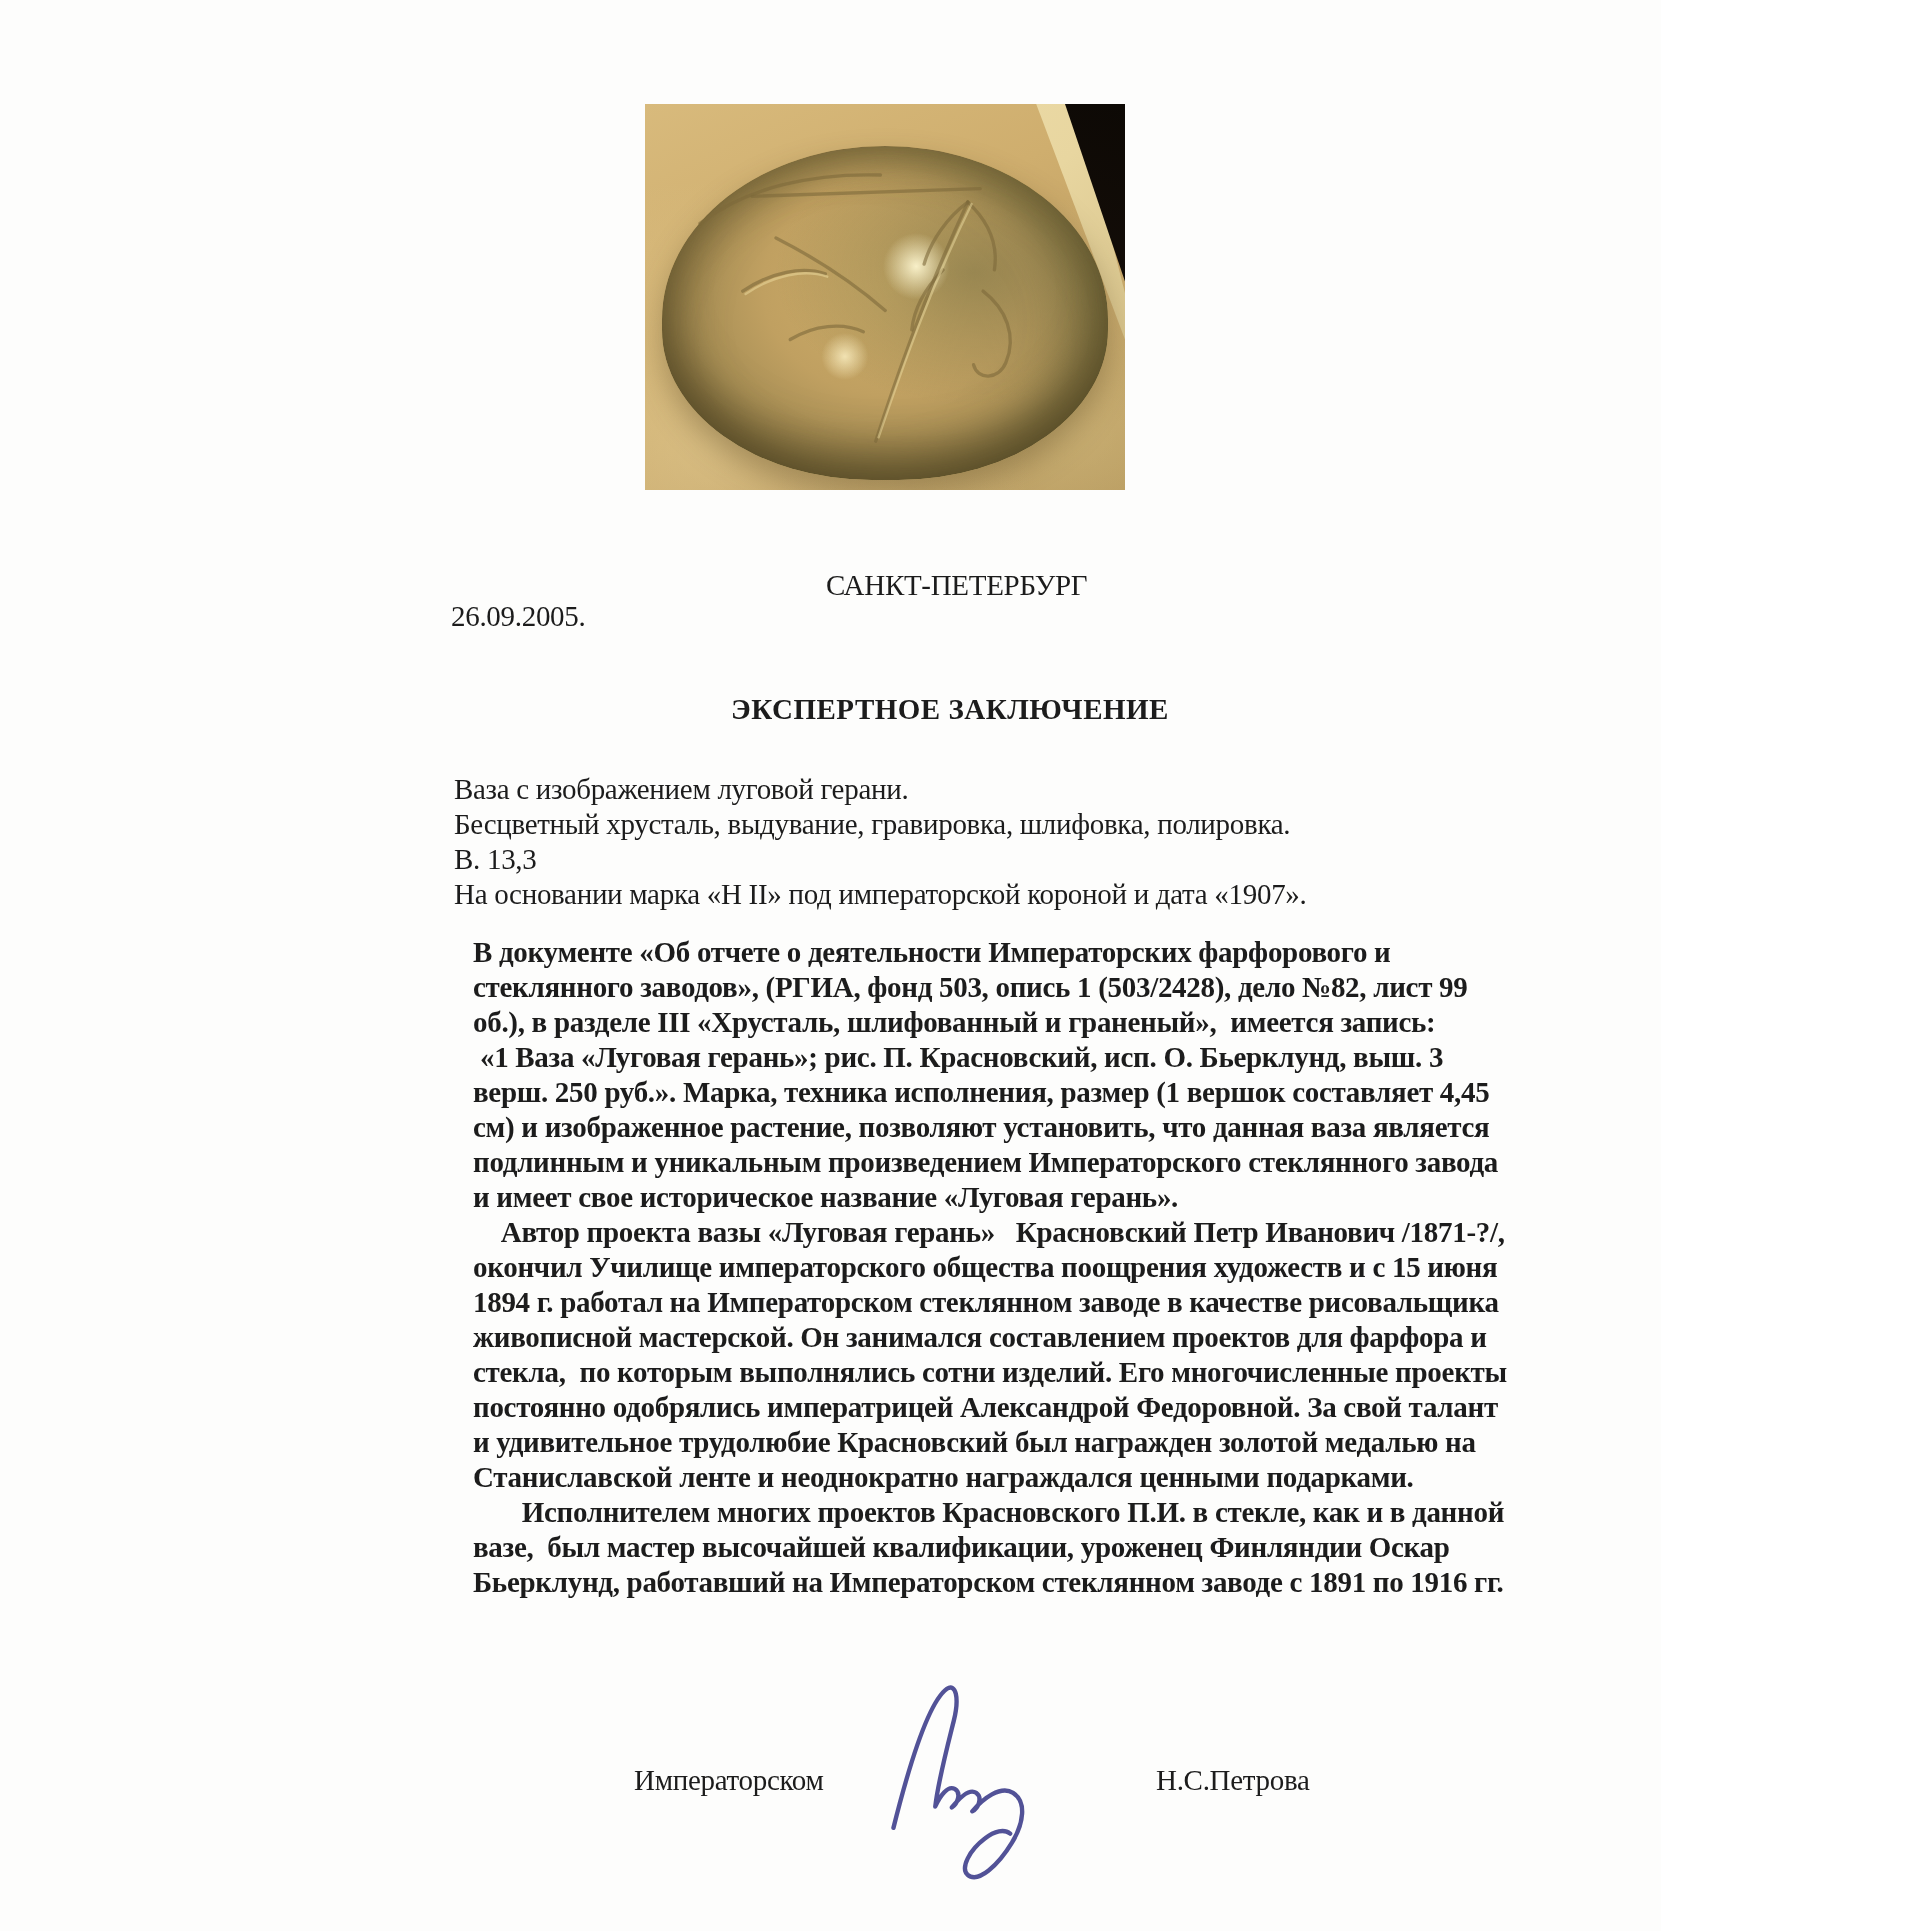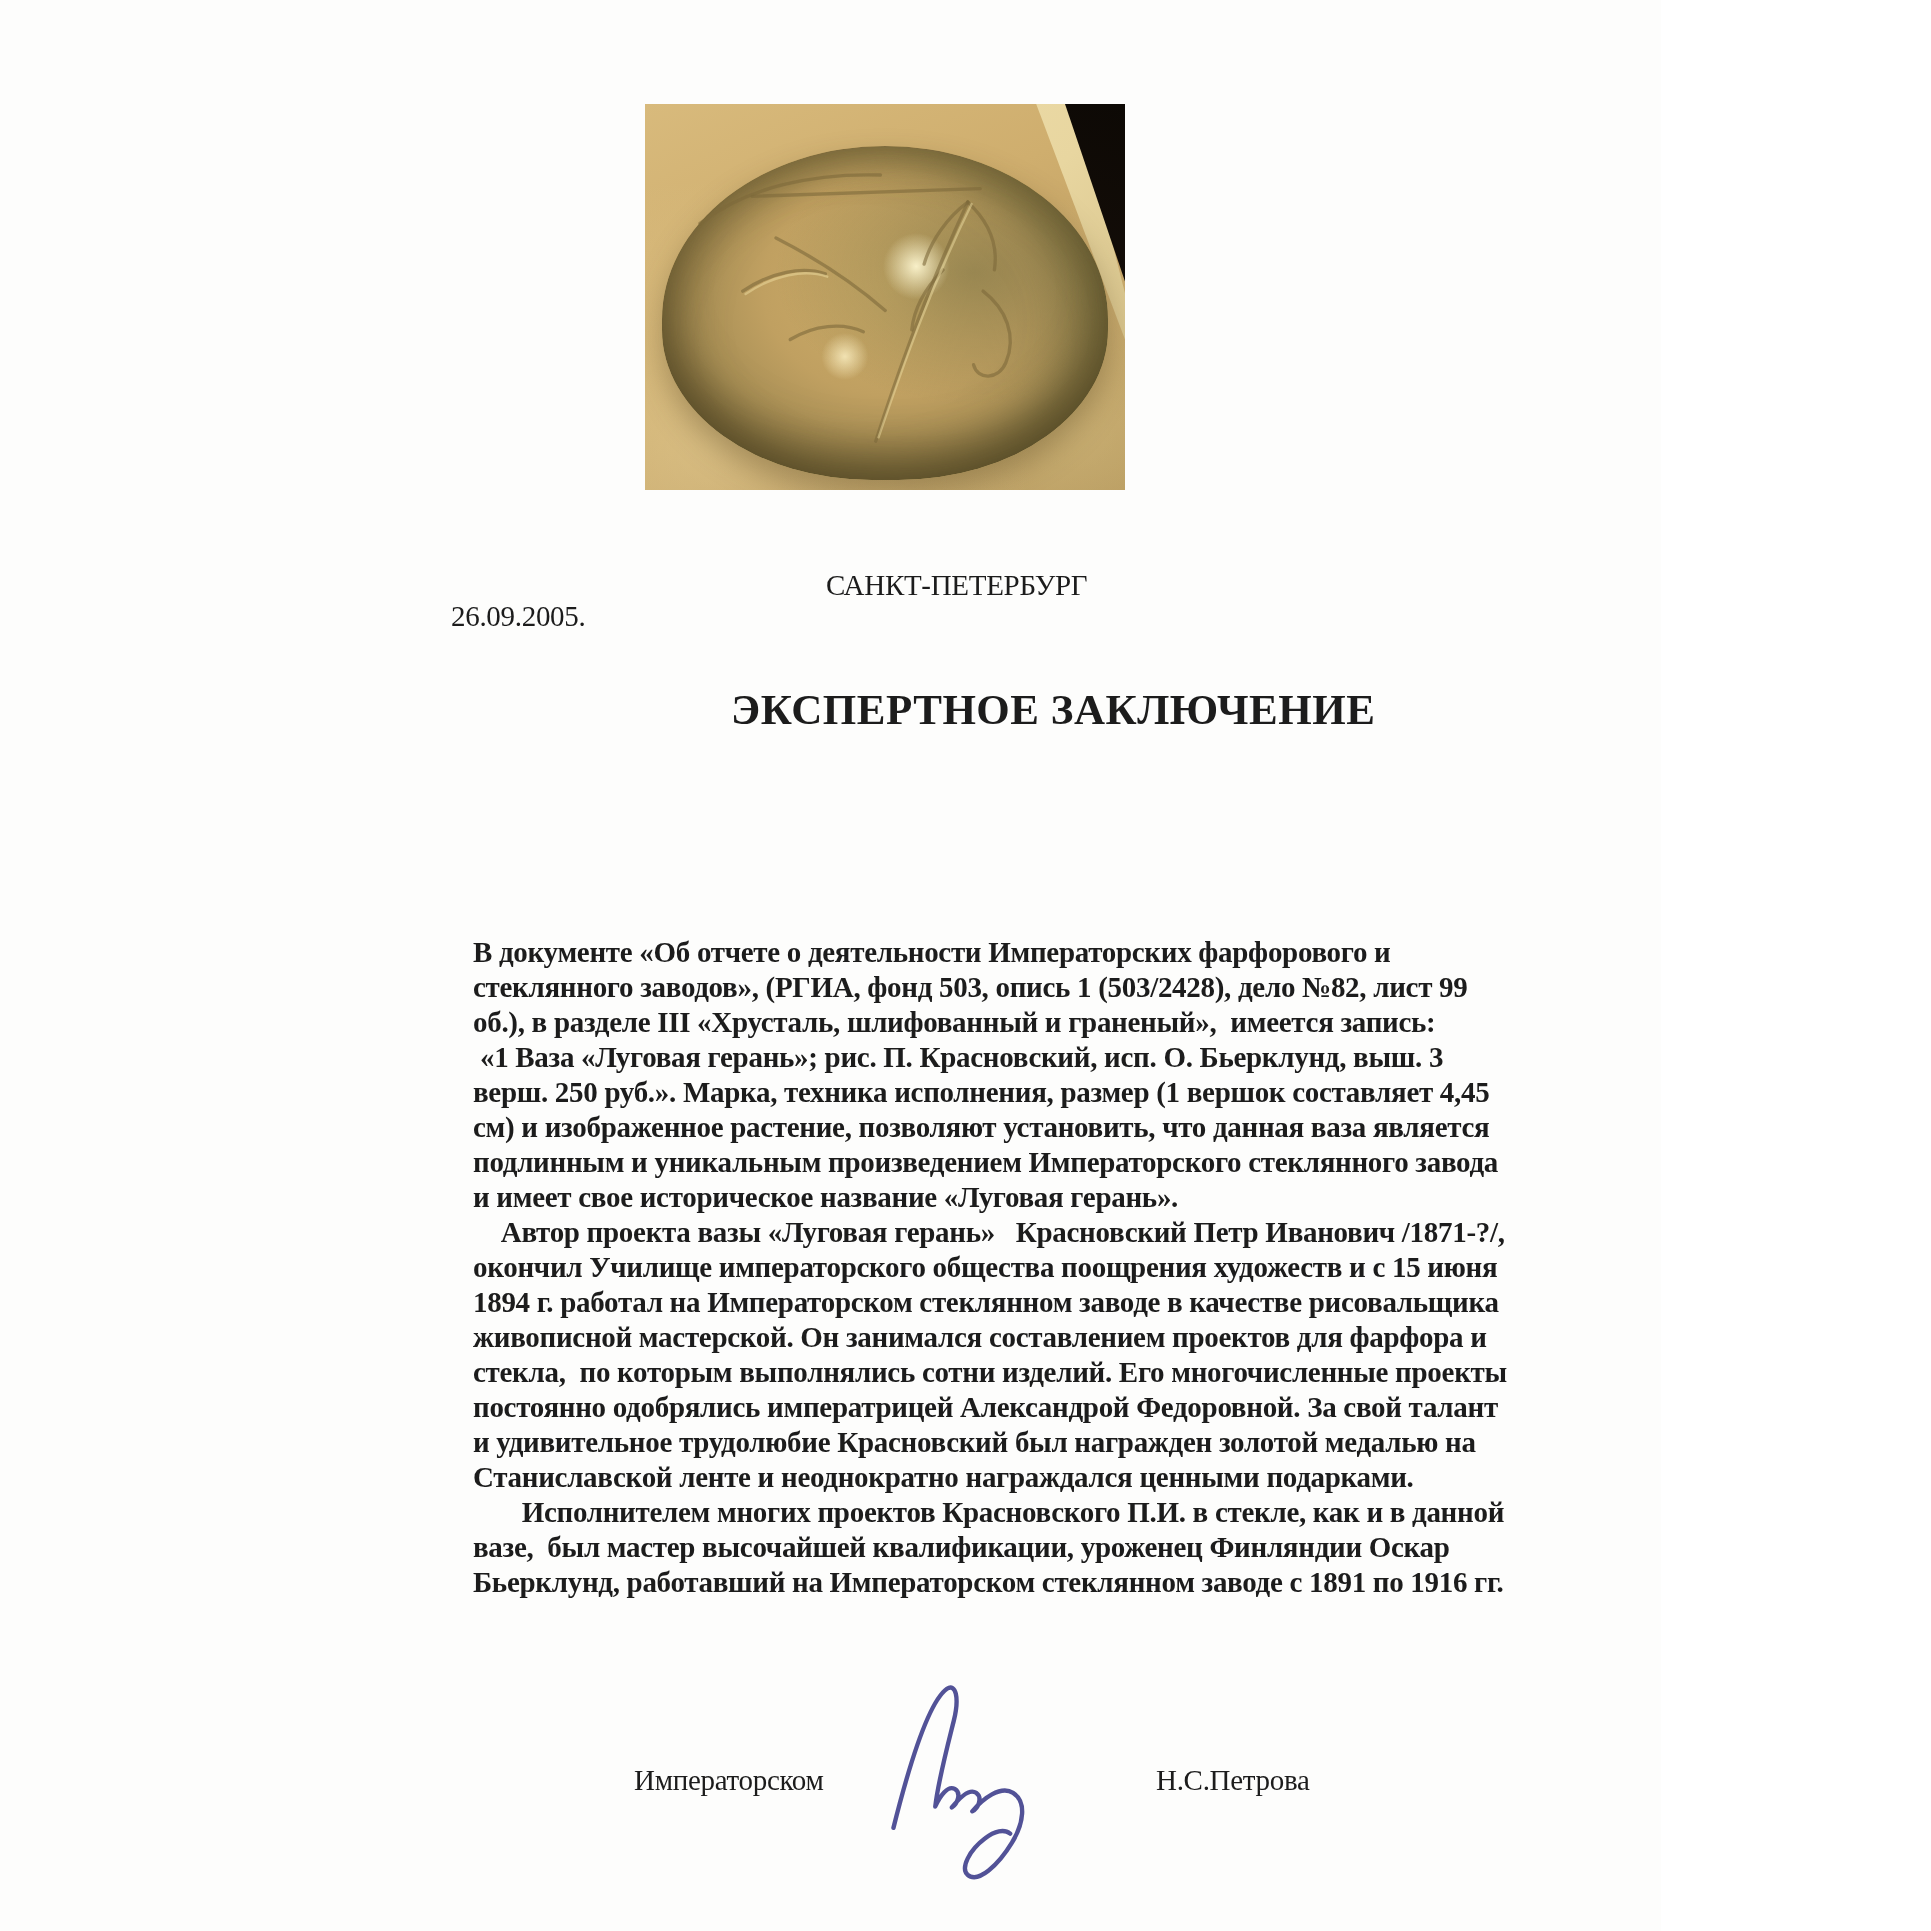--- a/index.html
+++ b/index.html
@@ -52,21 +52,21 @@
   
   .doc-text{
     position:absolute;
     font-size:29px;line-height:35px;letter-spacing:-0.3px;
     white-space:pre;
   }
   .date{left:451px;top:599px;}
   .city{left:826px;top:568px;}
   .title{
     position:absolute;left:731px;top:691px;margin:0;
-    font-size:43px;line-height:37px;font-weight:bold;letter-spacing:0.5px;
+    font-size:29px;line-height:37px;font-weight:bold;letter-spacing:0.5px;
     white-space:pre;
   }
   .para1{left:454px;top:772px;}
   .para2{left:473px;top:935px;font-weight:bold;}
   .sig-role{left:634px;top:1763px;}
   .sig-name{left:1156px;top:1763px;}
   .signature{position:absolute;left:877px;top:1680px;width:172px;height:214px;}
   .signature path{stroke:var(--ink,#3f3f8c);fill:none;stroke-width:4.5;stroke-linecap:round;stroke-linejoin:round;opacity:.9;}
 </style>
 </head>
@@ -98,20 +98,24 @@
         </g>
       </svg>
     </div>
   </div>
 
   <span class="doc-text date">26.09.2005.</span>
   <span class="doc-text city">САНКТ-ПЕТЕРБУРГ</span>
 
   <h1 class="title">ЭКСПЕРТНОЕ ЗАКЛЮЧЕНИЕ</h1>
 
+  <div class="doc-text para1">Ваза с изображением луговой герани.
+Бесцветный хрусталь, выдувание, гравировка, шлифовка, полировка.
+В. 13,3
+На основании марка «Н II» под императорской короной и дата «1907».</div>
 
   <div class="doc-text para2">В документе «Об отчете о деятельности Императорских фарфорового и
 стеклянного заводов», (РГИА, фонд 503, опись 1 (503/2428), дело №82, лист 99
 об.), в разделе III «Хрусталь, шлифованный и граненый»,  имеется запись:
  «1 Ваза «Луговая герань»; рис. П. Красновский, исп. О. Бьерклунд, выш. 3
 верш. 250 руб.». Марка, техника исполнения, размер (1 вершок составляет 4,45
 см) и изображенное растение, позволяют установить, что данная ваза является
 подлинным и уникальным произведением Императорского стеклянного завода
 и имеет свое историческое название «Луговая герань».
     Автор проекта вазы «Луговая герань»   Красновский Петр Иванович /1871-?/,

